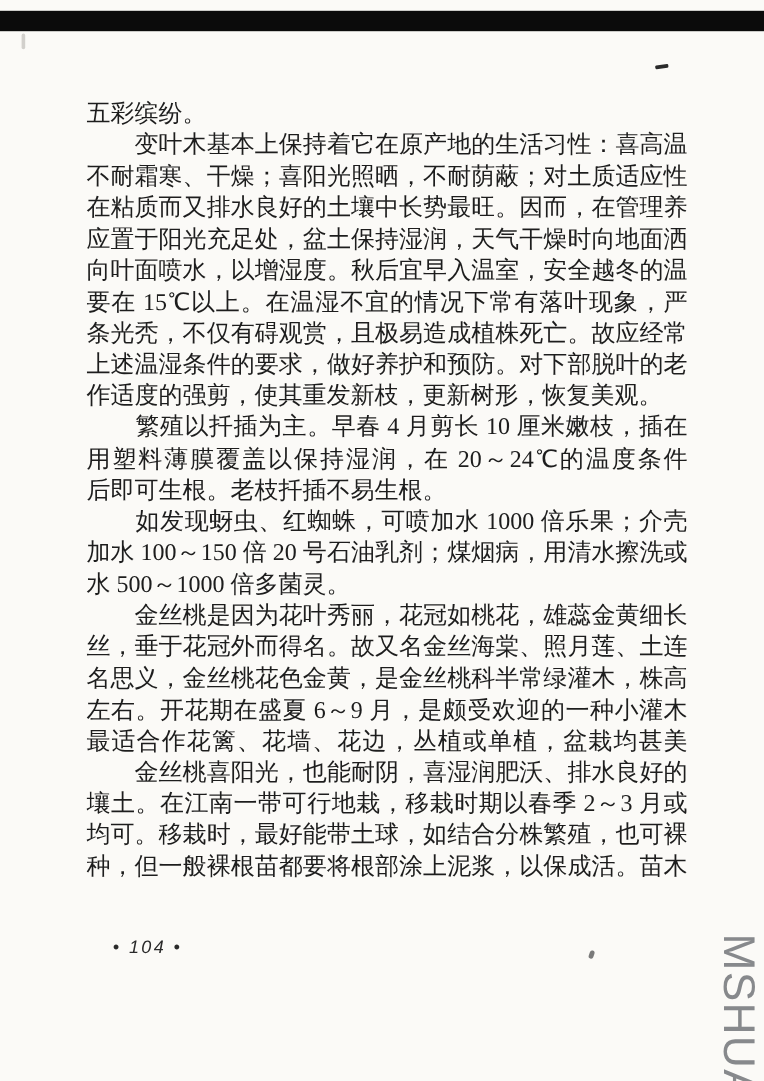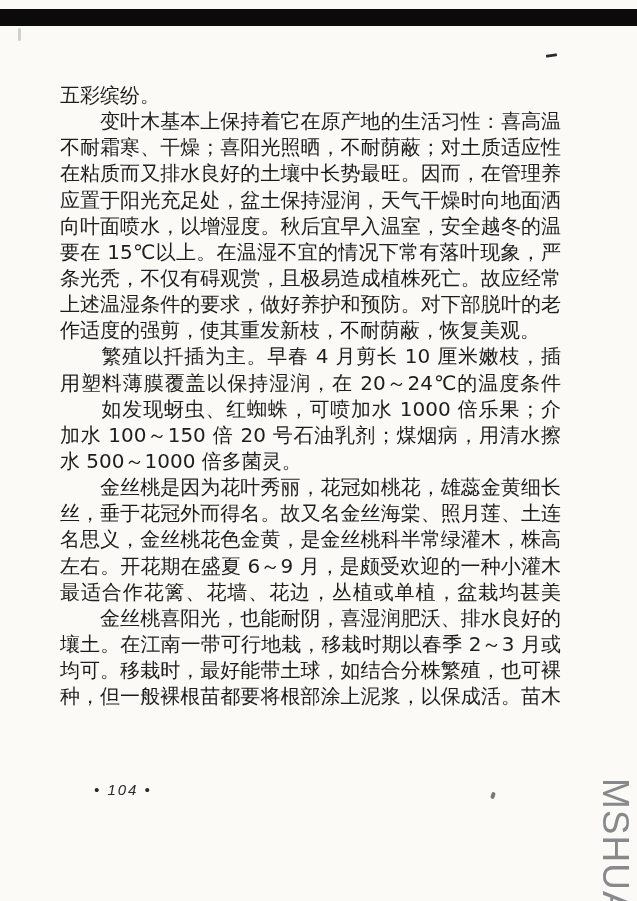--- a/index.html
+++ b/index.html
@@ -20,23 +20,24 @@
   }
   .speck-b{
     position:absolute;left:491px;top:792px;width:4px;height:7px;
     background:#7a7a7a;transform:rotate(18deg);border-radius:2px;
   }
   .speck-c{
     position:absolute;left:18px;top:28px;width:3px;height:13px;
     background:#d2d0cc;border-radius:2px;
   }
   .textblock{
-    position:absolute;left:60px;top:82px;width:501px;
+    position:absolute;left:72px;top:82px;width:501px;
     color:#1d1d1d;
     font-size:20px;
+    font-family:Liberation Serif, serif;
   }
   .line{
     line-height:26.15px;
     height:26.15px;
     text-align:justify;
     overflow:hidden;
   }
   .line.fill{ text-align-last:justify; }
   .line.short{ text-align-last:left; }
   .heading{
@@ -79,23 +80,24 @@
   <div class="textblock">
     <div class="line short">五彩缤纷。</div>
     <div class="line fill">　　变叶木基本上保持着它在原产地的生活习性：喜高温多湿，</div>
     <div class="line fill">不耐霜寒、干燥；喜阳光照晒，不耐荫蔽；对土质适应性强，但</div>
     <div class="line fill">在粘质而又排水良好的土壤中长势最旺。因而，在管理养护时</div>
     <div class="line fill">应置于阳光充足处，盆土保持湿润，天气干燥时向地面洒水，或</div>
     <div class="line fill">向叶面喷水，以增湿度。秋后宜早入温室，安全越冬的温度需</div>
     <div class="line fill">要在 15℃以上。在温湿不宜的情况下常有落叶现象，严重时枝</div>
     <div class="line fill">条光秃，不仅有碍观赏，且极易造成植株死亡。故应经常注意</div>
     <div class="line fill">上述温湿条件的要求，做好养护和预防。对下部脱叶的老枝应</div>
-    <div class="line short">作适度的强剪，使其重发新枝，不耐荫蔽，恢复美观。</div>
+    <div class="line short">作适度的强剪，使其重发新枝，更新树形，恢复美观。</div>
     <div class="line fill">　　繁殖以扦插为主。早春 4 月剪长 10 厘米嫩枝，插在粗沙中，</div>
     <div class="line fill">用塑料薄膜覆盖以保持湿润，在 20～24℃的温度条件下，3 周</div>
+    <div class="line short">后即可生根。老枝扦插不易生根。</div>
     <div class="line fill">　　如发现蚜虫、红蜘蛛，可喷加水 1000 倍乐果；介壳虫，喷</div>
     <div class="line fill">加水 100～150 倍 20 号石油乳剂；煤烟病，用清水擦洗或喷加</div>
     <div class="line short">水 500～1000 倍多菌灵。</div>
 
 
     <div class="line fill">　　金丝桃是因为花叶秀丽，花冠如桃花，雄蕊金黄细长如金</div>
     <div class="line fill">丝，垂于花冠外而得名。故又名金丝海棠、照月莲、土连翘。顾</div>
     <div class="line fill">名思义，金丝桃花色金黄，是金丝桃科半常绿灌木，株高 1 米</div>
     <div class="line fill">左右。开花期在盛夏 6～9 月，是颇受欢迎的一种小灌木花卉。</div>
     <div class="line short">最适合作花篱、花墙、花边，丛植或单植，盆栽均甚美观。</div>

